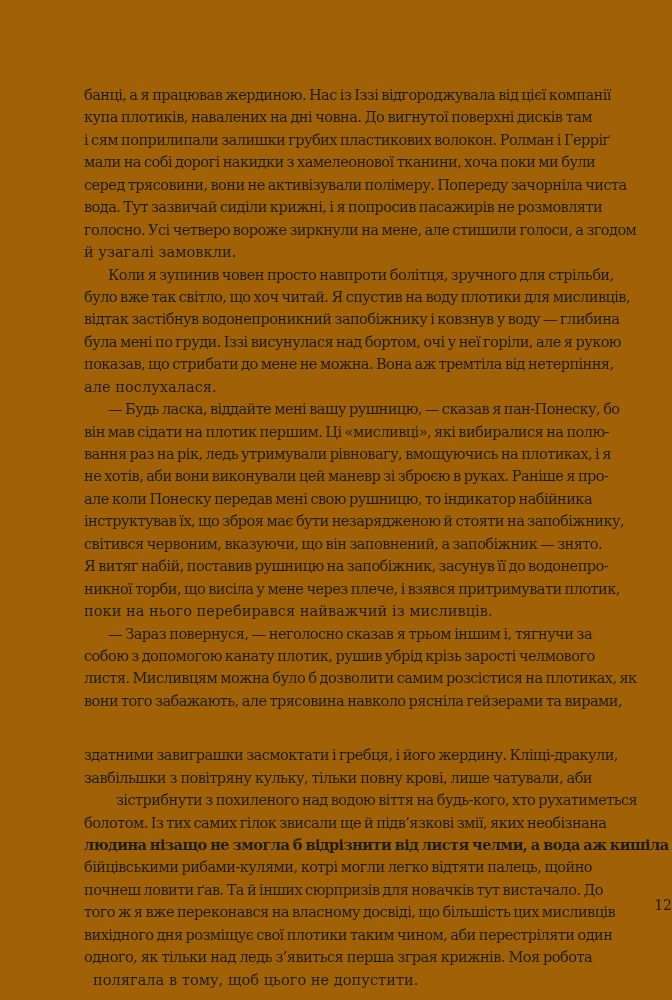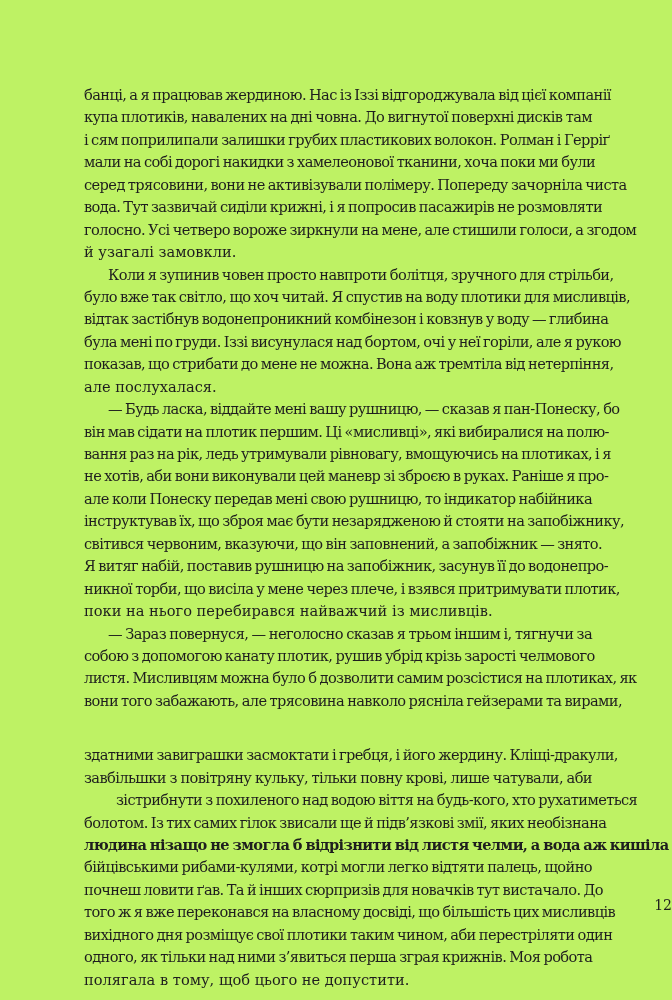--- a/index.html
+++ b/index.html
@@ -12,21 +12,21 @@
       height: 1000px;
       position: relative;
       overflow: hidden;
     }
     .page {
       position: absolute;
       left: 0;
       top: 0;
       width: 672px;
       height: 1000px;
-      background: #bef264;
+      background: #a16207;
     }
     .text-block {
       position: absolute;
       left: 84px;
       top: 84px;
       width: 508px;
       font-family: "DejaVu Serif", "Liberation Serif", serif;
       font-size: 14.6px;
       line-height: 22.45px;
       color: #1e1e1e;
@@ -67,21 +67,21 @@
         <span class="line" style="display: block; letter-spacing: -0.6px; word-spacing: -1px;">і сям поприлипали залишки грубих пластикових волокон. Ролман і Герріґ</span>
         <span class="line" style="display: block; letter-spacing: -0.6px; word-spacing: -1px;">мали на собі дорогі накидки з хамелеонової тканини, хоча поки ми були</span>
         <span class="line" style="display: block; letter-spacing: -0.6px; word-spacing: -1px;">серед трясовини, вони не активізували полімеру. Попереду зачорніла чиста</span>
         <span class="line" style="display: block; letter-spacing: -0.6px; word-spacing: -1px;">вода. Тут зазвичай сиділи крижні, і я попросив пасажирів не розмовляти</span>
         <span class="line" style="display: block; letter-spacing: -0.6px; word-spacing: -1px;">голосно. Усі четверо вороже зиркнули на мене, але стишили голоси, а згодом</span>
         <span class="line last" style="display: block;">й узагалі замовкли.</span>
       </div>
       <div>
         <span class="line indent" style="display: block; letter-spacing: -0.6px; word-spacing: -1px;">Коли я зупинив човен просто навпроти болітця, зручного для стрільби,</span>
         <span class="line" style="display: block; letter-spacing: -0.6px; word-spacing: -1px;">було вже так світло, що хоч читай. Я спустив на воду плотики для мисливців,</span>
-        <span class="line" style="display: block; letter-spacing: -0.6px; word-spacing: -1px;">відтак застібнув водонепроникний комбінезон і ковзнув у воду — глибина</span>
+        <span class="line" style="display: block; letter-spacing: -0.6px; word-spacing: -1px;">відтак застібнув водонепроникний запобіжнику і ковзнув у воду — глибина</span>
         <span class="line" style="display: block; letter-spacing: -0.6px; word-spacing: -1px;">була мені по груди. Іззі висунулася над бортом, очі у неї горіли, але я рукою</span>
         <span class="line" style="display: block; letter-spacing: -0.6px; word-spacing: -1px;">показав, що стрибати до мене не можна. Вона аж тремтіла від нетерпіння,</span>
         <span class="line last" style="display: block;">але послухалася.</span>
       </div>
       <div>
         <span class="line indent" style="display: block; letter-spacing: -0.6px; word-spacing: -1px;">— Будь ласка, віддайте мені вашу рушницю, — сказав я пан-Понеску, бо</span>
         <span class="line" style="display: block; letter-spacing: -0.6px; word-spacing: -1px;">він мав сідати на плотик першим. Ці «мисливці», які вибиралися на полю-</span>
         <span class="line" style="display: block; letter-spacing: -0.6px; word-spacing: -1px;">вання раз на рік, ледь утримували рівновагу, вмощуючись на плотиках, і я</span>
         <span class="line" style="display: block; letter-spacing: -0.6px; word-spacing: -1px;">не хотів, аби вони виконували цей маневр зі зброєю в руках. Раніше я про-</span>
         <span class="line" style="display: block; letter-spacing: -0.6px; word-spacing: -1px;">але коли Понеску передав мені свою рушницю, то індикатор набійника</span>
@@ -98,18 +98,18 @@
         <span class="line" style="display: block; letter-spacing: -0.6px; word-spacing: -1px;">вони того забажають, але трясовина навколо рясніла гейзерами та вирами,</span>
         <span class="line" style="display: block; letter-spacing: -0.6px; word-spacing: -1px; margin-top: 32px;">здатними завиграшки засмоктати і гребця, і його жердину. Кліщі-дракули,</span>
         <span class="line" style="display: block; letter-spacing: -0.6px; word-spacing: -1px;">завбільшки з повітряну кульку, тільки повну крові, лише чатували, аби</span>
         <span class="line" style="display: block; letter-spacing: -0.6px; word-spacing: -1px; margin-left: 32px;">зістрибнути з похиленого над водою віття на будь-кого, хто рухатиметься</span>
         <span class="line" style="display: block; letter-spacing: -0.6px; word-spacing: -1px;">болотом. Із тих самих гілок звисали ще й підв’язкові змії, яких необізнана</span>
         <span class="line" style="display: block; letter-spacing: -0.6px; word-spacing: -1px; font-weight: bold;">людина нізащо не змогла б відрізнити від листя челми, а вода аж кишіла</span>
         <span class="line" style="display: block; letter-spacing: -0.6px; word-spacing: -1px;">бійцівськими рибами-кулями, котрі могли легко відтяти палець, щойно</span>
         <span class="line" style="display: block; letter-spacing: -0.6px; word-spacing: -1px;">почнеш ловити ґав. Та й інших сюрпризів для новачків тут вистачало. До</span>
         <span class="line" style="display: block; letter-spacing: -0.6px; word-spacing: -1px;">того ж я вже переконався на власному досвіді, що більшість цих мисливців</span>
         <span class="line" style="display: block; letter-spacing: -0.6px; word-spacing: -1px;">вихідного дня розміщує свої плотики таким чином, аби перестріляти один</span>
-        <span class="line" style="display: block; letter-spacing: -0.6px; word-spacing: -1px;">одного, як тільки над ними з’явиться перша зграя крижнів. Моя робота</span>
-        <span class="line last" style="display: block;">полягала в тому, щоб цього не допустити.</span>
+        <span class="line" style="display: block; letter-spacing: -0.6px; word-spacing: -1px;">одного, як тільки над ледь з’явиться перша зграя крижнів. Моя робота</span>
+        <span class="line last" style="display: block; margin-left: 9px;">полягала в тому, щоб цього не допустити.</span>
       </div>
     </div>
   <div class="page-number">12</div>
 </div>
 
 </body></html>

